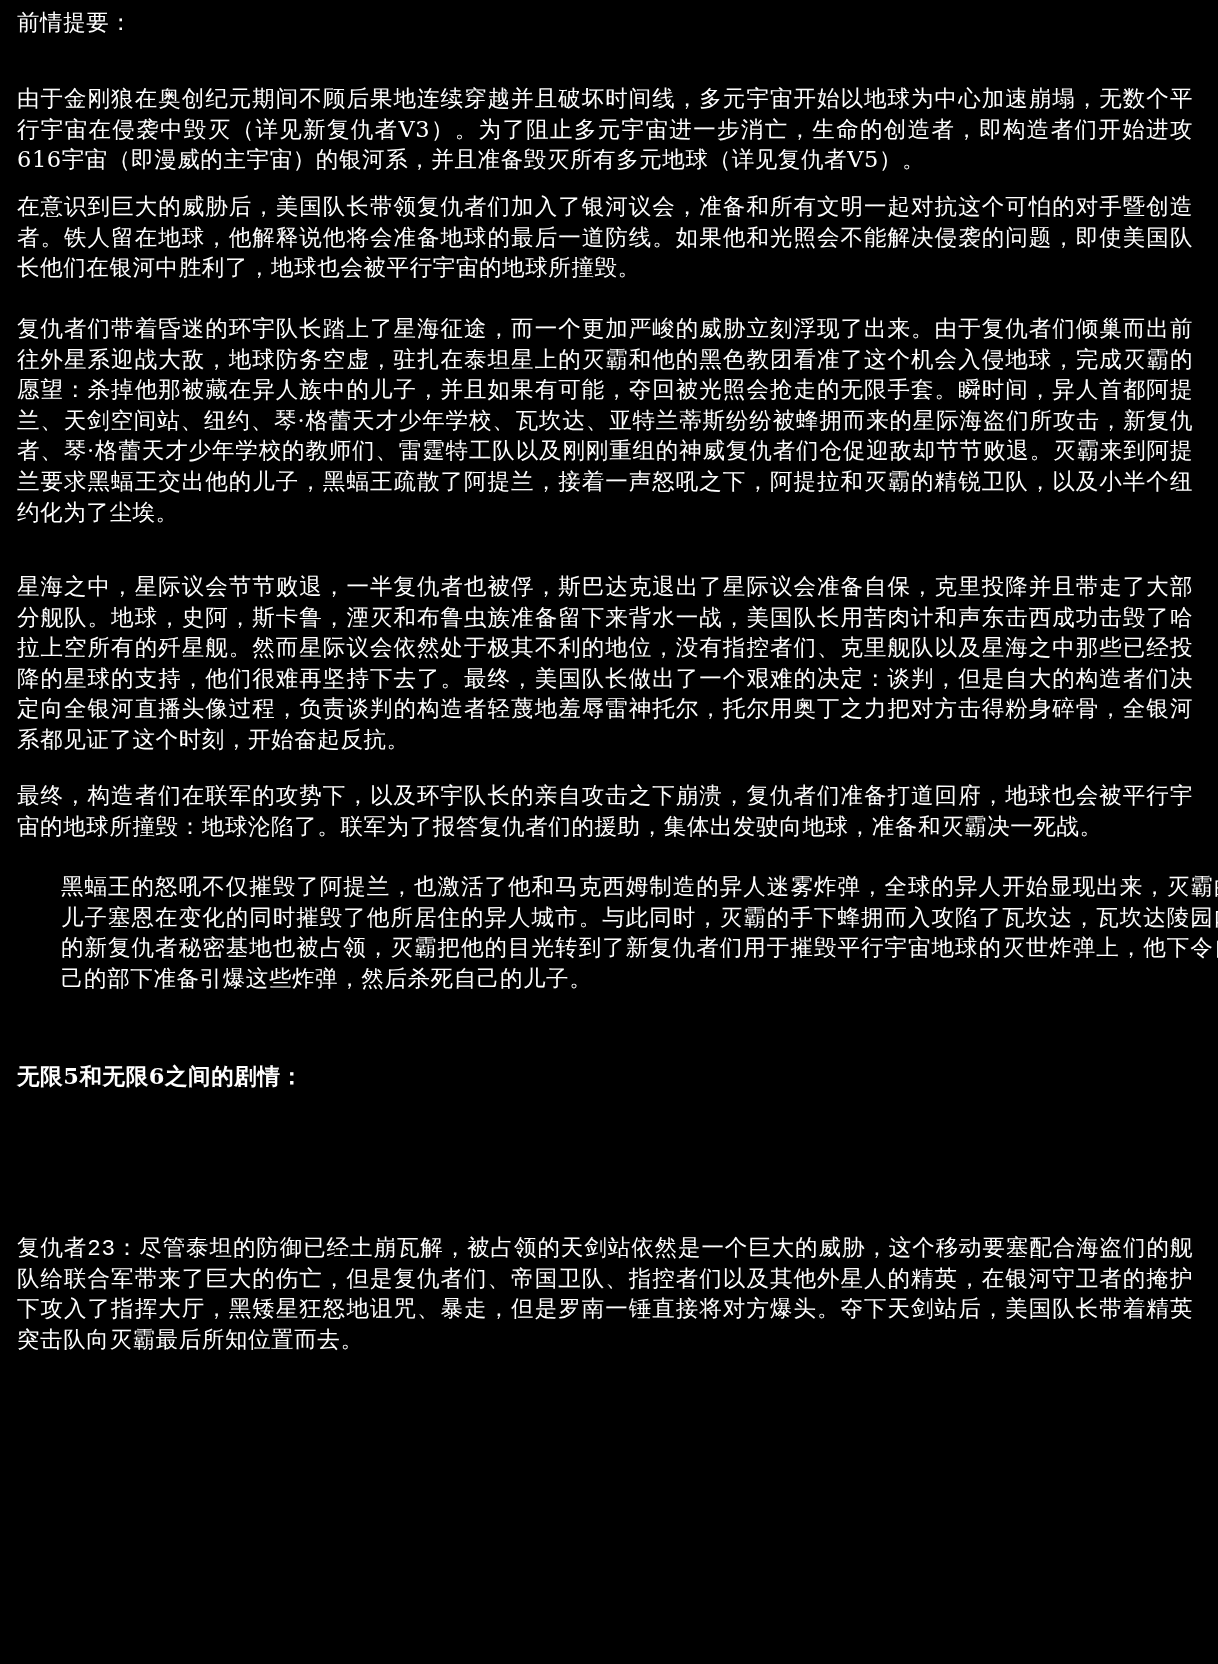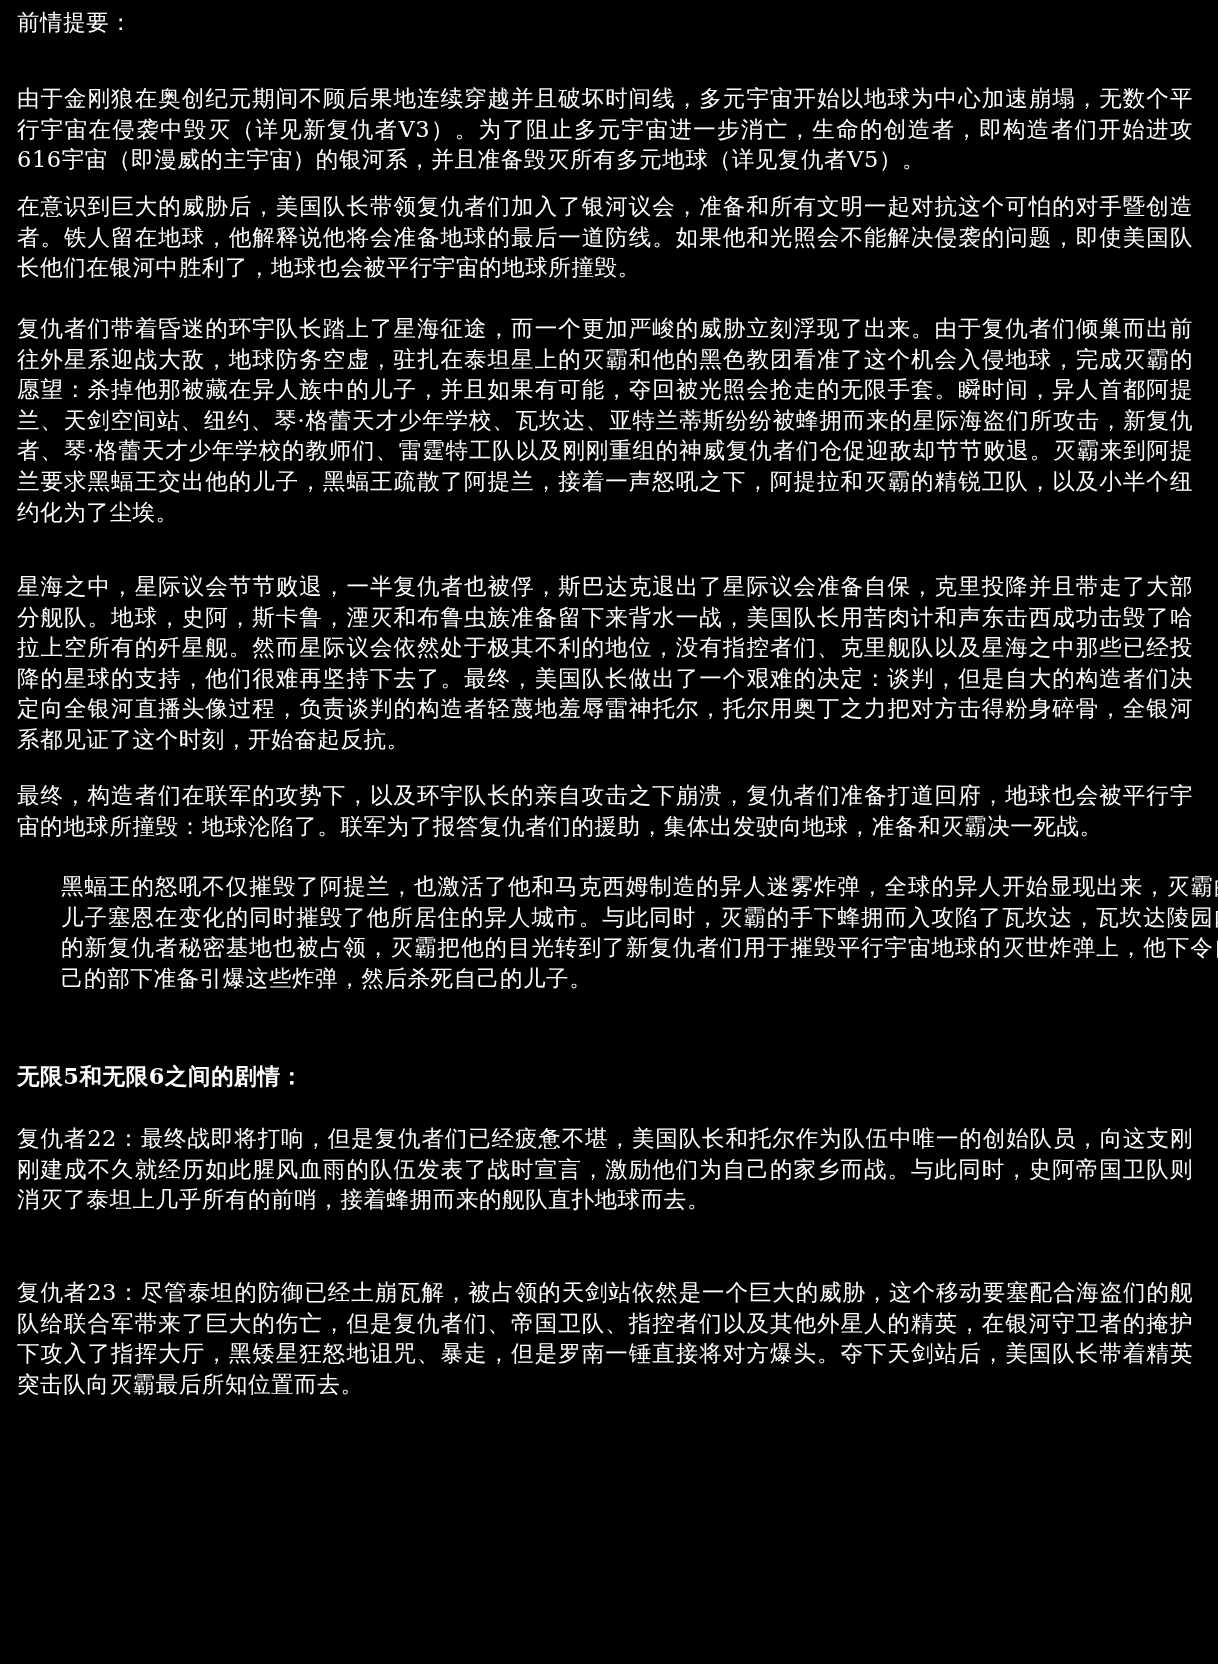--- a/index.html
+++ b/index.html
@@ -48,16 +48,15 @@
   <p class="block" style="top:313px;">复仇者们带着昏迷的环宇队长踏上了星海征途，而一个更加严峻的威胁立刻浮现了出来。由于复仇者们倾巢而出前往外星系迎战大敌，地球防务空虚，驻扎在泰坦星上的灭霸和他的黑色教团看准了这个机会入侵地球，完成灭霸的愿望：杀掉他那被藏在异人族中的儿子，并且如果有可能，夺回被光照会抢走的无限手套。瞬时间，异人首都阿提兰、天剑空间站、纽约、琴·格蕾天才少年学校、瓦坎达、亚特兰蒂斯纷纷被蜂拥而来的星际海盗们所攻击，新复仇者、琴·格蕾天才少年学校的教师们、雷霆特工队以及刚刚重组的神威复仇者们仓促迎敌却节节败退。灭霸来到阿提兰要求黑蝠王交出他的儿子，黑蝠王疏散了阿提兰，接着一声怒吼之下，阿提拉和灭霸的精锐卫队，以及小半个纽约化为了尘埃。</p>
 
   <p class="block" style="top:558px;margin-top:13px;">星海之中，星际议会节节败退，一半复仇者也被俘，斯巴达克退出了星际议会准备自保，克里投降并且带走了大部分舰队。地球，史阿，斯卡鲁，湮灭和布鲁虫族准备留下来背水一战，美国队长用苦肉计和声东击西成功击毁了哈拉上空所有的歼星舰。然而星际议会依然处于极其不利的地位，没有指控者们、克里舰队以及星海之中那些已经投降的星球的支持，他们很难再坚持下去了。最终，美国队长做出了一个艰难的决定：谈判，但是自大的构造者们决定向全银河直播头像过程，负责谈判的构造者轻蔑地羞辱雷神托尔，托尔用奥丁之力把对方击得粉身碎骨，全银河系都见证了这个时刻，开始奋起反抗。</p>
 
   <p class="block" style="top:780px;">最终，构造者们在联军的攻势下，以及环宇队长的亲自攻击之下崩溃，复仇者们准备打道回府，地球也会被平行宇宙的地球所撞毁：地球沦陷了。联军为了报答复仇者们的援助，集体出发驶向地球，准备和灭霸决一死战。</p>
 
   <p class="block" style="top:871px;margin-left:44px;">黑蝠王的怒吼不仅摧毁了阿提兰，也激活了他和马克西姆制造的异人迷雾炸弹，全球的异人开始显现出来，灭霸的儿子塞恩在变化的同时摧毁了他所居住的异人城市。与此同时，灭霸的手下蜂拥而入攻陷了瓦坎达，瓦坎达陵园内的新复仇者秘密基地也被占领，灭霸把他的目光转到了新复仇者们用于摧毁平行宇宙地球的灭世炸弹上，他下令自己的部下准备引爆这些炸弹，然后杀死自己的儿子。</p>
 
   <p class="block heading" style="top:1061px;font-weight:bold;">无限5和无限6之间的剧情：</p>
 
-  <p class="block" style="top:1123px;">复仇者22：最终战即将打响，但是复仇者们已经疲惫不堪，美国队长和托尔作为队伍中唯一的创始队员，向这支刚刚建成不久就经历如此腥风血雨的队伍发表了战时宣言，激励他们为自己的家乡而战。与此同时，史阿帝国卫队则消灭了泰坦上几乎所有的前哨，接着蜂拥而来的舰队直扑地球而去。</p>
 
-  <p class="block" style="top:1277px;">复仇者23：尽管泰坦的防御已经土崩瓦解，被占领的天剑站依然是一个巨大的威胁，这个移动要塞配合海盗们的舰队给联合军带来了巨大的伤亡，但是复仇者们、帝国卫队、指控者们以及其他外星人的精英，在银河守卫者的掩护下攻入了指挥大厅，黑矮星狂怒地诅咒、暴走，但是罗南一锤直接将对方爆头。夺下天剑站后，美国队长带着精英突击队向灭霸最后所知位置而去。</p>
+  <p class="block" style="top:1234px;font-family:Liberation Mono, monospace;">复仇者23：尽管泰坦的防御已经土崩瓦解，被占领的天剑站依然是一个巨大的威胁，这个移动要塞配合海盗们的舰队给联合军带来了巨大的伤亡，但是复仇者们、帝国卫队、指控者们以及其他外星人的精英，在银河守卫者的掩护下攻入了指挥大厅，黑矮星狂怒地诅咒、暴走，但是罗南一锤直接将对方爆头。夺下天剑站后，美国队长带着精英突击队向灭霸最后所知位置而去。</p>
 </div>
 
 </body></html>

